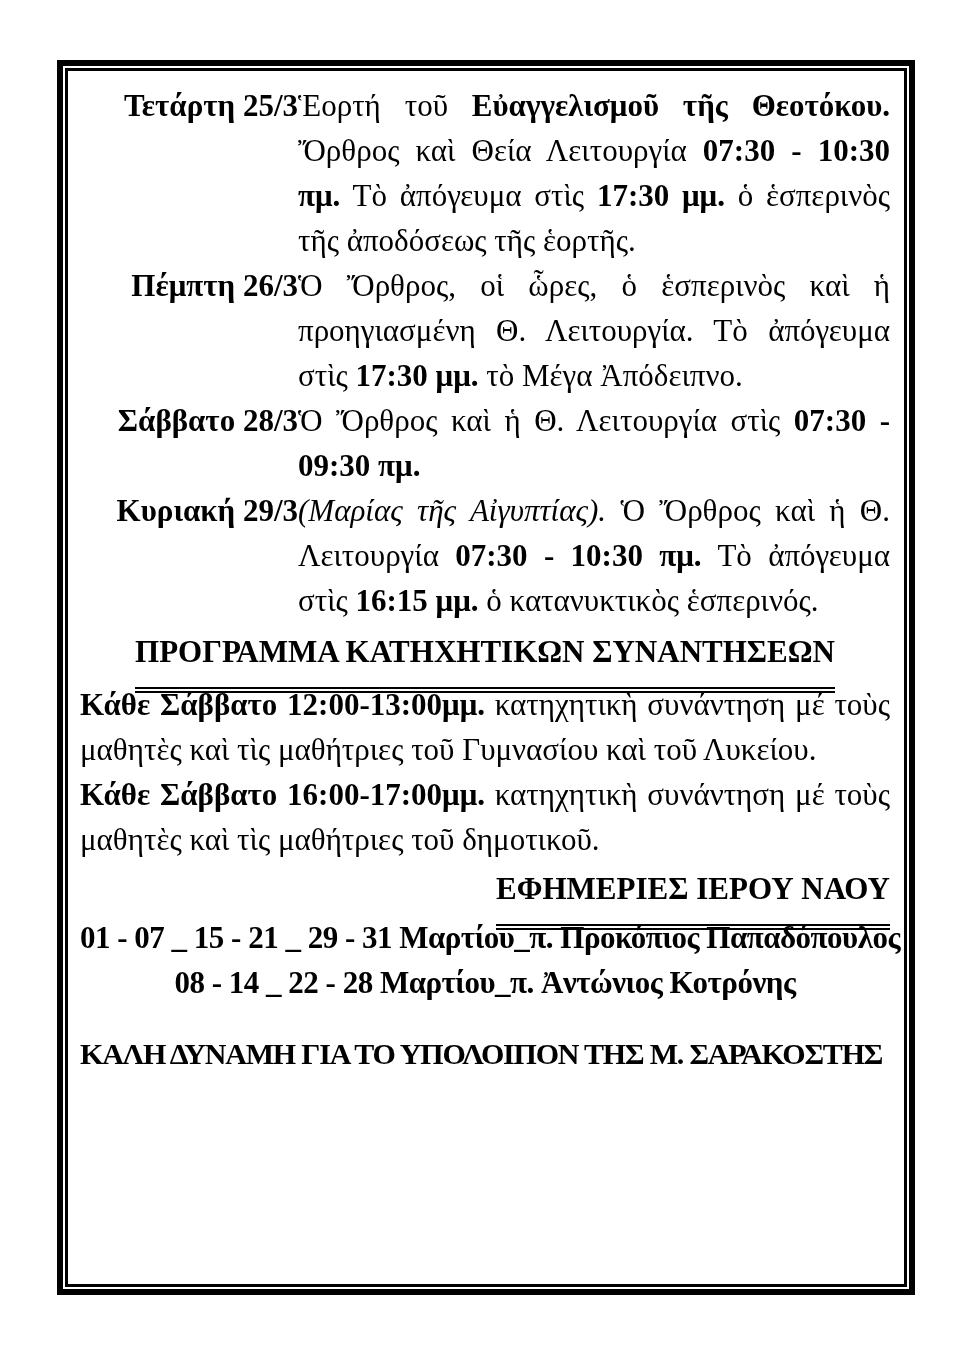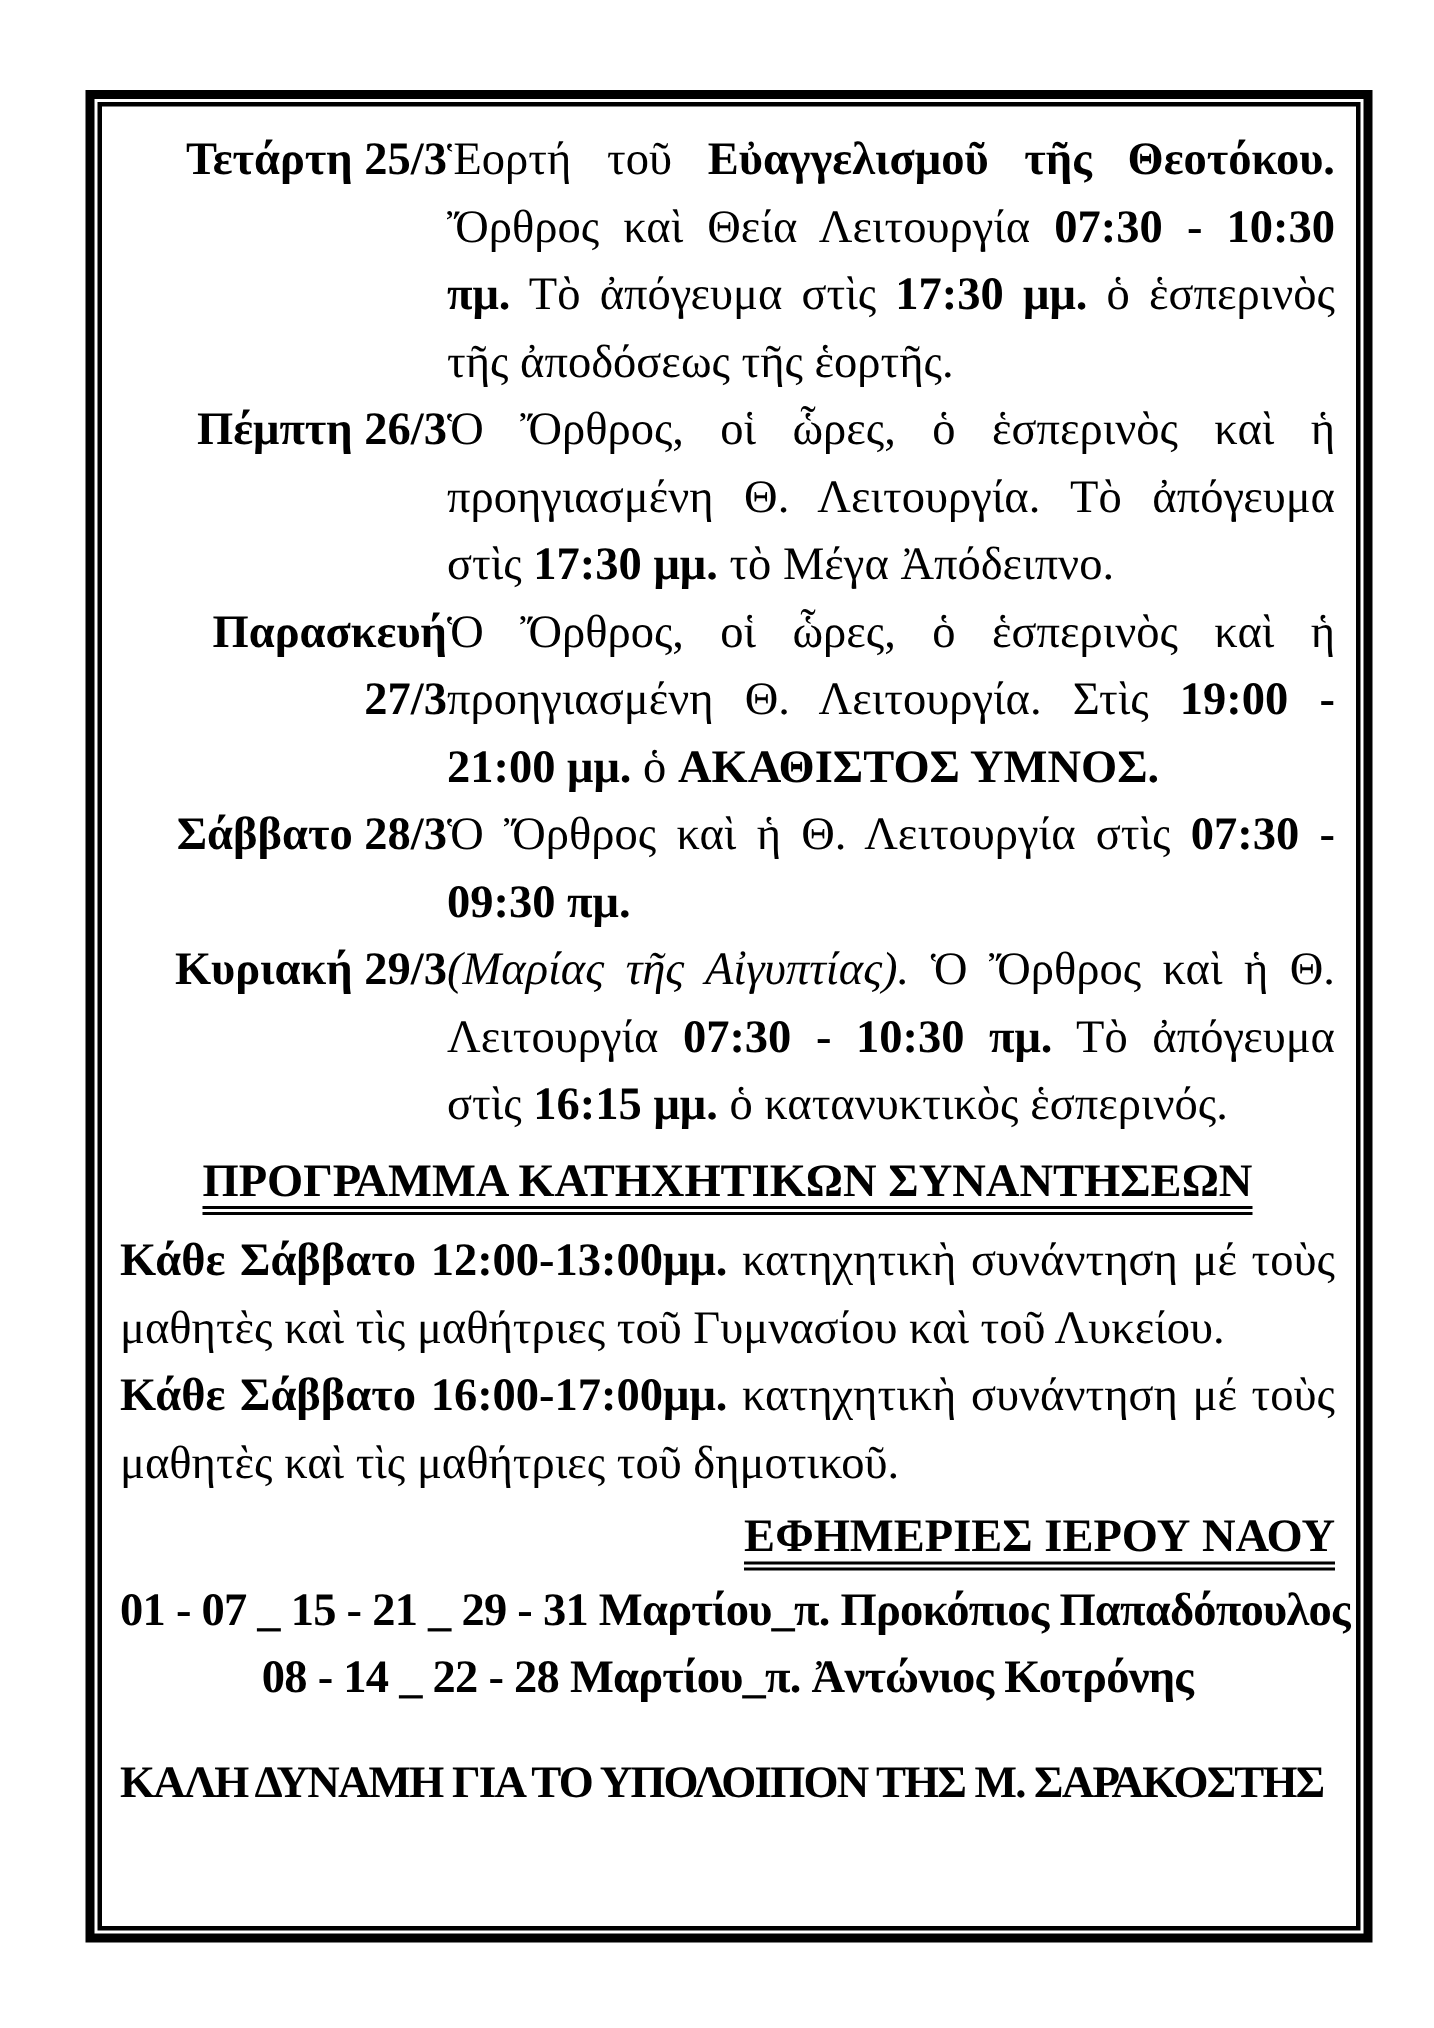--- a/index.html
+++ b/index.html
@@ -58,21 +58,21 @@
     text-align: center;
     font-weight: bold;
     margin: 6px 0 8px 0;
   }
   .section-heading.tight {
     margin: 4px 0 4px 0;
     text-align: right;
   }
   .heading-underline {
     border-bottom: 6px double #000000;
-    padding-bottom: 0;
+    padding-bottom: 18px;
   }
   .para {
     margin: 0;
     text-align: justify;
   }
   .roster-line {
     margin: 0;
     font-weight: bold;
     text-align: center;
     white-space: nowrap;
@@ -97,24 +97,20 @@
       <div class="entry">
         <div class="entry-date">Τετάρτη 25/3</div>
         <div class="entry-desc"><span class="seg-regular">Ἑορτή τοῦ </span><span class="seg-bold">Εὐαγγελισμοῦ τῆς Θεοτόκου.</span><span class="seg-regular"> Ὄρθρος καὶ Θεία Λειτουργία </span><span class="seg-bold">07:30 - 10:30 πμ.</span><span class="seg-regular"> Τὸ ἀπόγευμα στὶς </span><span class="seg-bold">17:30 μμ.</span><span class="seg-regular"> ὁ ἑσπερινὸς τῆς ἀποδόσεως τῆς ἑορτῆς.</span></div>
       </div>
 
       <div class="entry">
         <div class="entry-date">Πέμπτη 26/3</div>
         <div class="entry-desc"><span class="seg-regular">Ὁ Ὄρθρος, οἱ ὧρες, ὁ ἑσπερινὸς καὶ ἡ προηγιασμένη Θ. Λειτουργία. Τὸ ἀπόγευμα στὶς </span><span class="seg-bold">17:30 μμ.</span><span class="seg-regular"> τὸ Μέγα Ἀπόδειπνο.</span></div>
       </div>
 
-      <div class="entry">
-        <div class="entry-date">Παρασκευή 27/3</div>
-        <div class="entry-desc"><span class="seg-regular">Ὁ Ὄρθρος, οἱ ὧρες, ὁ ἑσπερινὸς καὶ ἡ προηγιασμένη Θ. Λειτουργία. Στὶς </span><span class="seg-bold">19:00 - 21:00 μμ.</span><span class="seg-regular"> ὁ </span><span class="seg-bold">ΑΚΑΘΙΣΤΟΣ ΥΜΝΟΣ.</span></div>
-      </div>
 
       <div class="entry">
         <div class="entry-date">Σάββατο 28/3</div>
         <div class="entry-desc"><span class="seg-regular">Ὁ Ὄρθρος καὶ ἡ Θ. Λειτουργία στὶς </span><span class="seg-bold">07:30 - 09:30 πμ.</span></div>
       </div>
 
       <div class="entry">
         <div class="entry-date">Κυριακή 29/3</div>
         <div class="entry-desc"><span class="seg-bold-italic">(Μαρίας τῆς Αἰγυπτίας).</span><span class="seg-regular"> Ὁ Ὄρθρος καὶ ἡ Θ. Λειτουργία </span><span class="seg-bold">07:30 - 10:30 πμ.</span><span class="seg-regular"> Τὸ ἀπόγευμα στὶς </span><span class="seg-bold">16:15 μμ.</span><span class="seg-regular"> ὁ κατανυκτικὸς ἑσπερινός.</span></div>
       </div>

